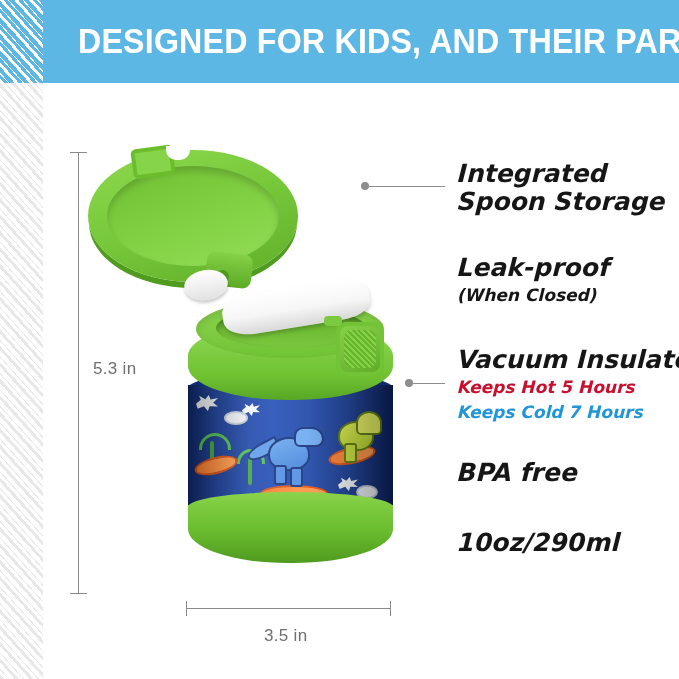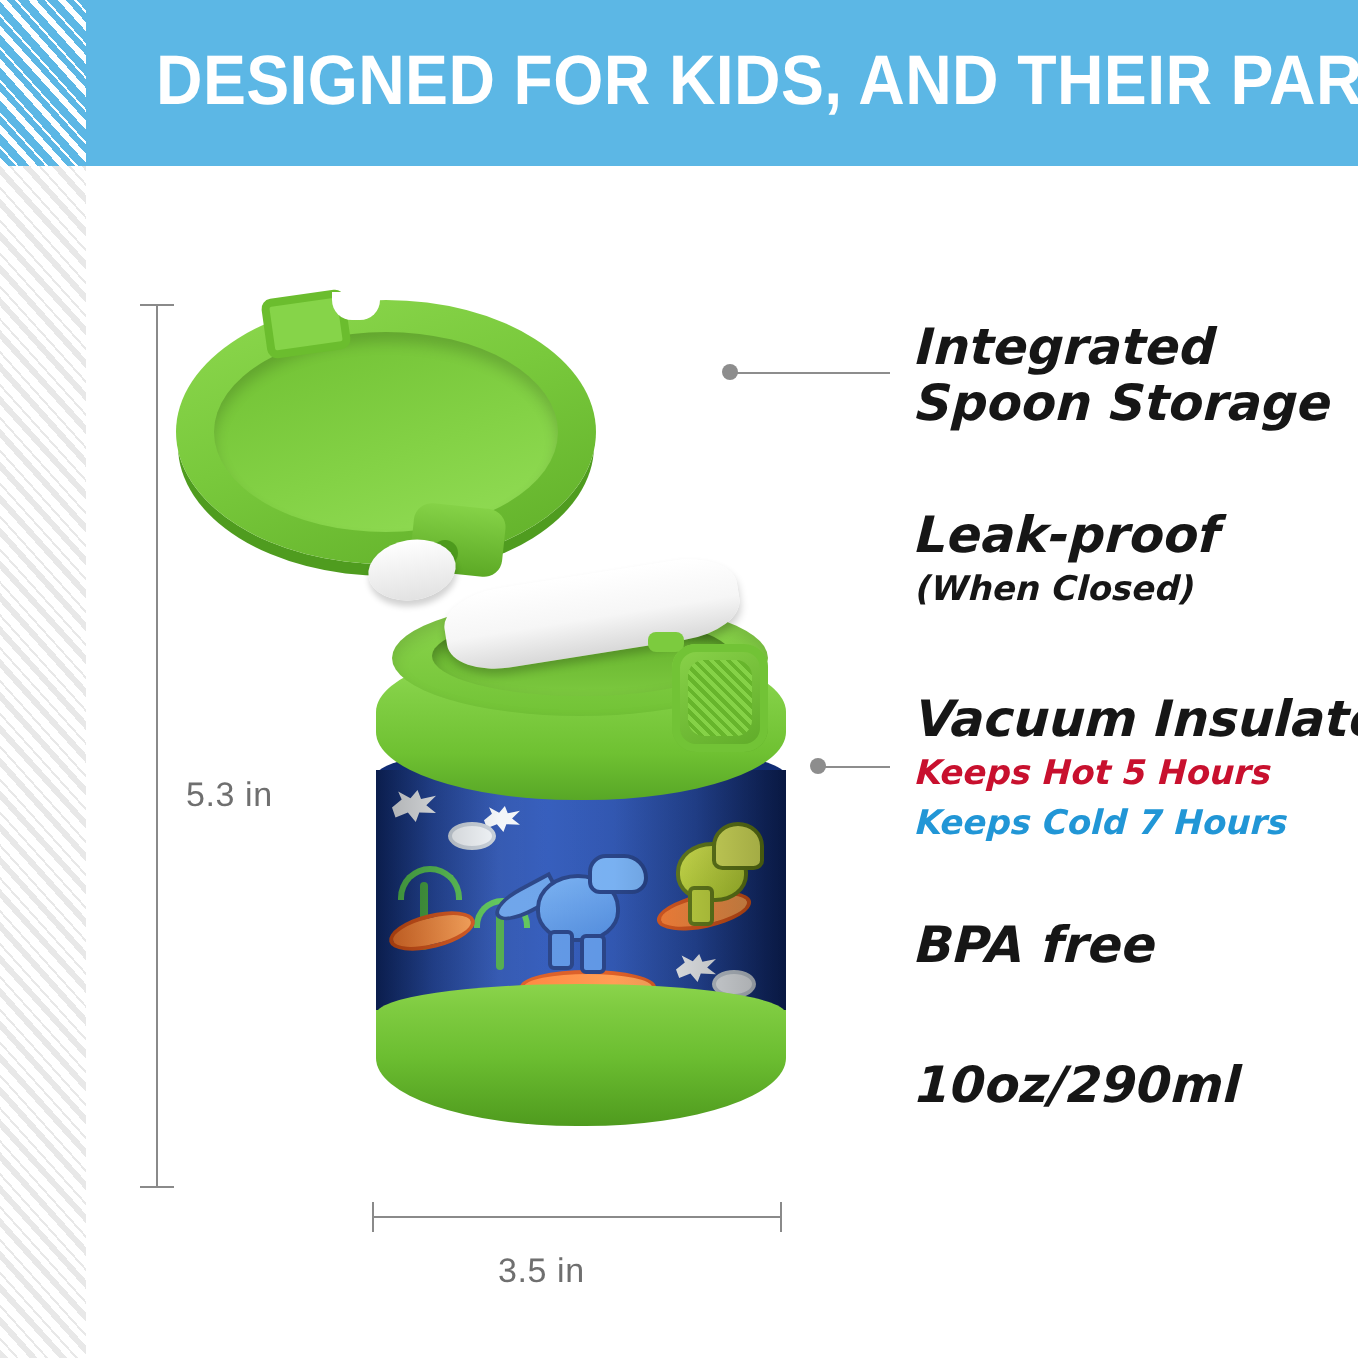--- a/index.html
+++ b/index.html
@@ -48,28 +48,28 @@
     letter-spacing:.2px;
     transform:scaleX(.92);transform-origin:left center;
     white-space:nowrap;
   }
 
   
   .dim-v-line{position:absolute;left:78px;top:152px;width:1px;height:442px;background:#8a8a8a;}
   .dim-v-cap-top{position:absolute;left:70px;top:152px;width:17px;height:1px;background:#8a8a8a;}
   .dim-v-cap-bot{position:absolute;left:70px;top:593px;width:17px;height:1px;background:#8a8a8a;}
   .dim-v-label{
-    position:absolute;left:93px;top:388px;
+    position:absolute;left:93px;top:359px;
     color:#6f6f6f;font-size:17px;letter-spacing:.3px;
   }
   .dim-h-line{position:absolute;left:186px;top:608px;width:205px;height:1px;background:#8a8a8a;}
   .dim-h-cap-l{position:absolute;left:186px;top:601px;width:1px;height:15px;background:#8a8a8a;}
   .dim-h-cap-r{position:absolute;left:390px;top:601px;width:1px;height:15px;background:#8a8a8a;}
   .dim-h-label{
-    position:absolute;left:249px;top:626px;
+    position:absolute;left:264px;top:626px;
     color:#6f6f6f;font-size:17px;letter-spacing:.3px;
   }
 
   
   .leader{position:absolute;height:8px;}
   .leader .dot{position:absolute;left:0;top:0;width:8px;height:8px;border-radius:50%;background:#8d8d8d;}
   .leader .line{position:absolute;left:6px;top:3.5px;height:1px;background:#8d8d8d;}
   .leader-1{left:361px;top:182px;width:84px;}
   .leader-1 .line{width:78px;}
   .leader-2{left:405px;top:379px;width:40px;}

